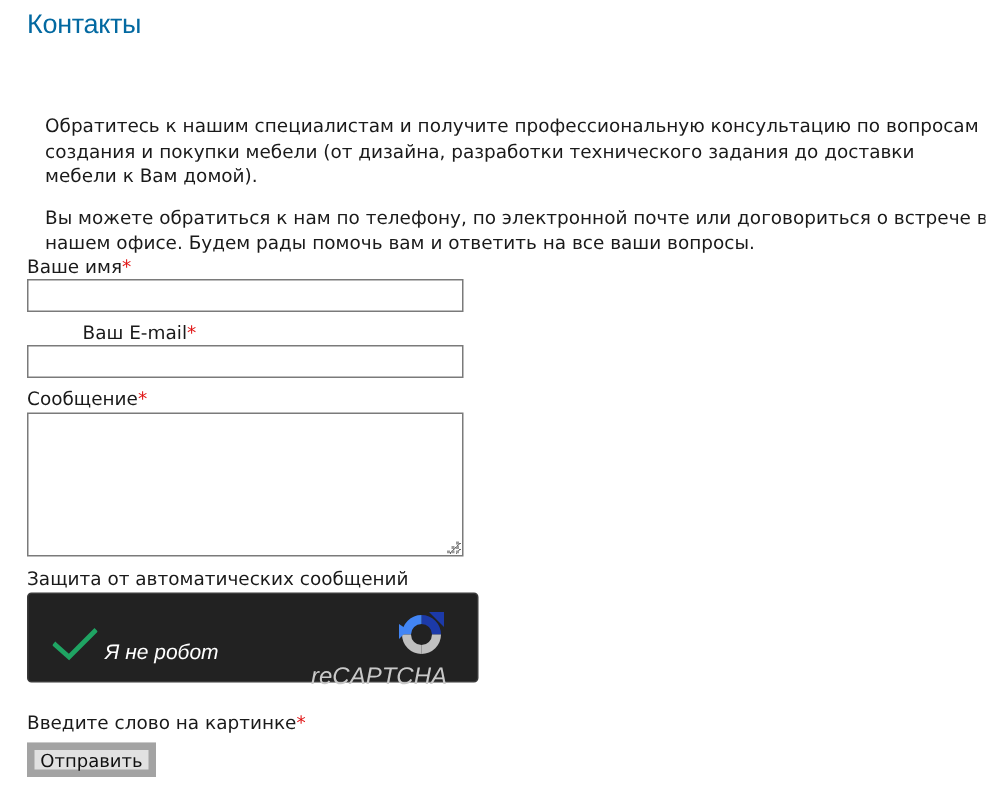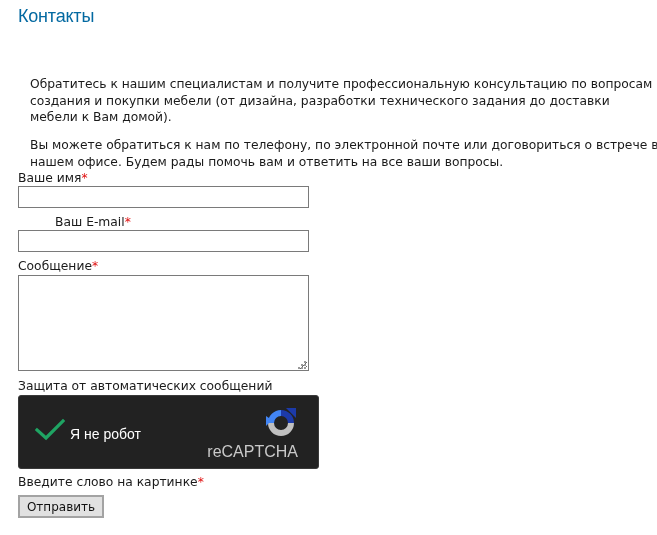--- a/index.html
+++ b/index.html
@@ -10,31 +10,31 @@
   .para { position:absolute; left:18px; width:630px; font-size:12.3px; line-height:16.5px; margin:12px; color:#1a1a1a; }
   .p1 { top:64px; }
   .p2 { top:125px; }
   .label { position:absolute; left:18px; font-size:12.3px; line-height:15px; color:#1a1a1a; }
   .req { color:#e01010; }
   .input { position:absolute; left:18px; width:289px; height:20px; border:1px solid #7a7a7a;
            background:#fff; box-sizing:content-box; padding:0; margin:0; font-size:12px; }
   .textarea { position:absolute; left:18px; top:275px; width:289px; height:94px; border:1px solid #7a7a7a;
               background:#fff; padding:0; margin:0; resize:both; font-size:12px; font-family:"DejaVu Sans", sans-serif; }
   .grip { position:absolute; left:297px; top:360px; width:9px; height:9px; }
-  .captcha { position:absolute; left:18px; top:395px; width:301px; height:74px; background:#222222;
-             border:1px solid #3a3a3a; border-radius:3px; box-sizing:border-box; }
+  .captcha { position:absolute; left:18px; top:395px; width:301px; height:60px; background:#222222;
+             border:1px solid #3a3a3a; border-radius:3px; box-sizing:border-box;font-style:italic; }
   .check { position:absolute; left:16px; top:22px; }
   .robot-text { position:absolute; left:51px; top:30px; font-family:"Liberation Sans", sans-serif;
                 font-size:14px; color:#ffffff; }
   .logo { position:absolute; left:245px; top:10px; }
   .brand { position:absolute; right:20px; top:47px; font-family:"Liberation Sans", sans-serif; font-size:16px; color:#c9c9c9;text-align:right; }
   .legal { position:absolute; right:13px; top:62px; font-family:"Liberation Sans", sans-serif; font-size:7.5px; color:#9a9a9a; }
   .legal span { color:#9a9a9a; }
   .submit { position:absolute; left:18px; top:495px; width:86px; height:23px; background:#e1e1e1;
-            border:2px solid #a3a3a3; box-sizing:border-box; font-family:"DejaVu Sans", sans-serif;
+            border:5px solid #a3a3a3; box-sizing:border-box; font-family:"DejaVu Sans", sans-serif;
             font-size:12px; color:#111; padding:0; cursor:pointer; }
 </style>
 </head>
 <body>
 
 <h1 class="title">Контакты</h1>
 
 <p class="para p1">Обратитесь к нашим специалистам и получите профессиональную консультацию по вопросам создания и покупки мебели (от дизайна, разработки технического задания до доставки мебели к Вам домой).</p>
 <p class="para p2">Вы можете обратиться к нам по телефону, по электронной почте или договориться о встрече в нашем офисе. Будем рады помочь вам и ответить на все ваши вопросы.</p>
 

